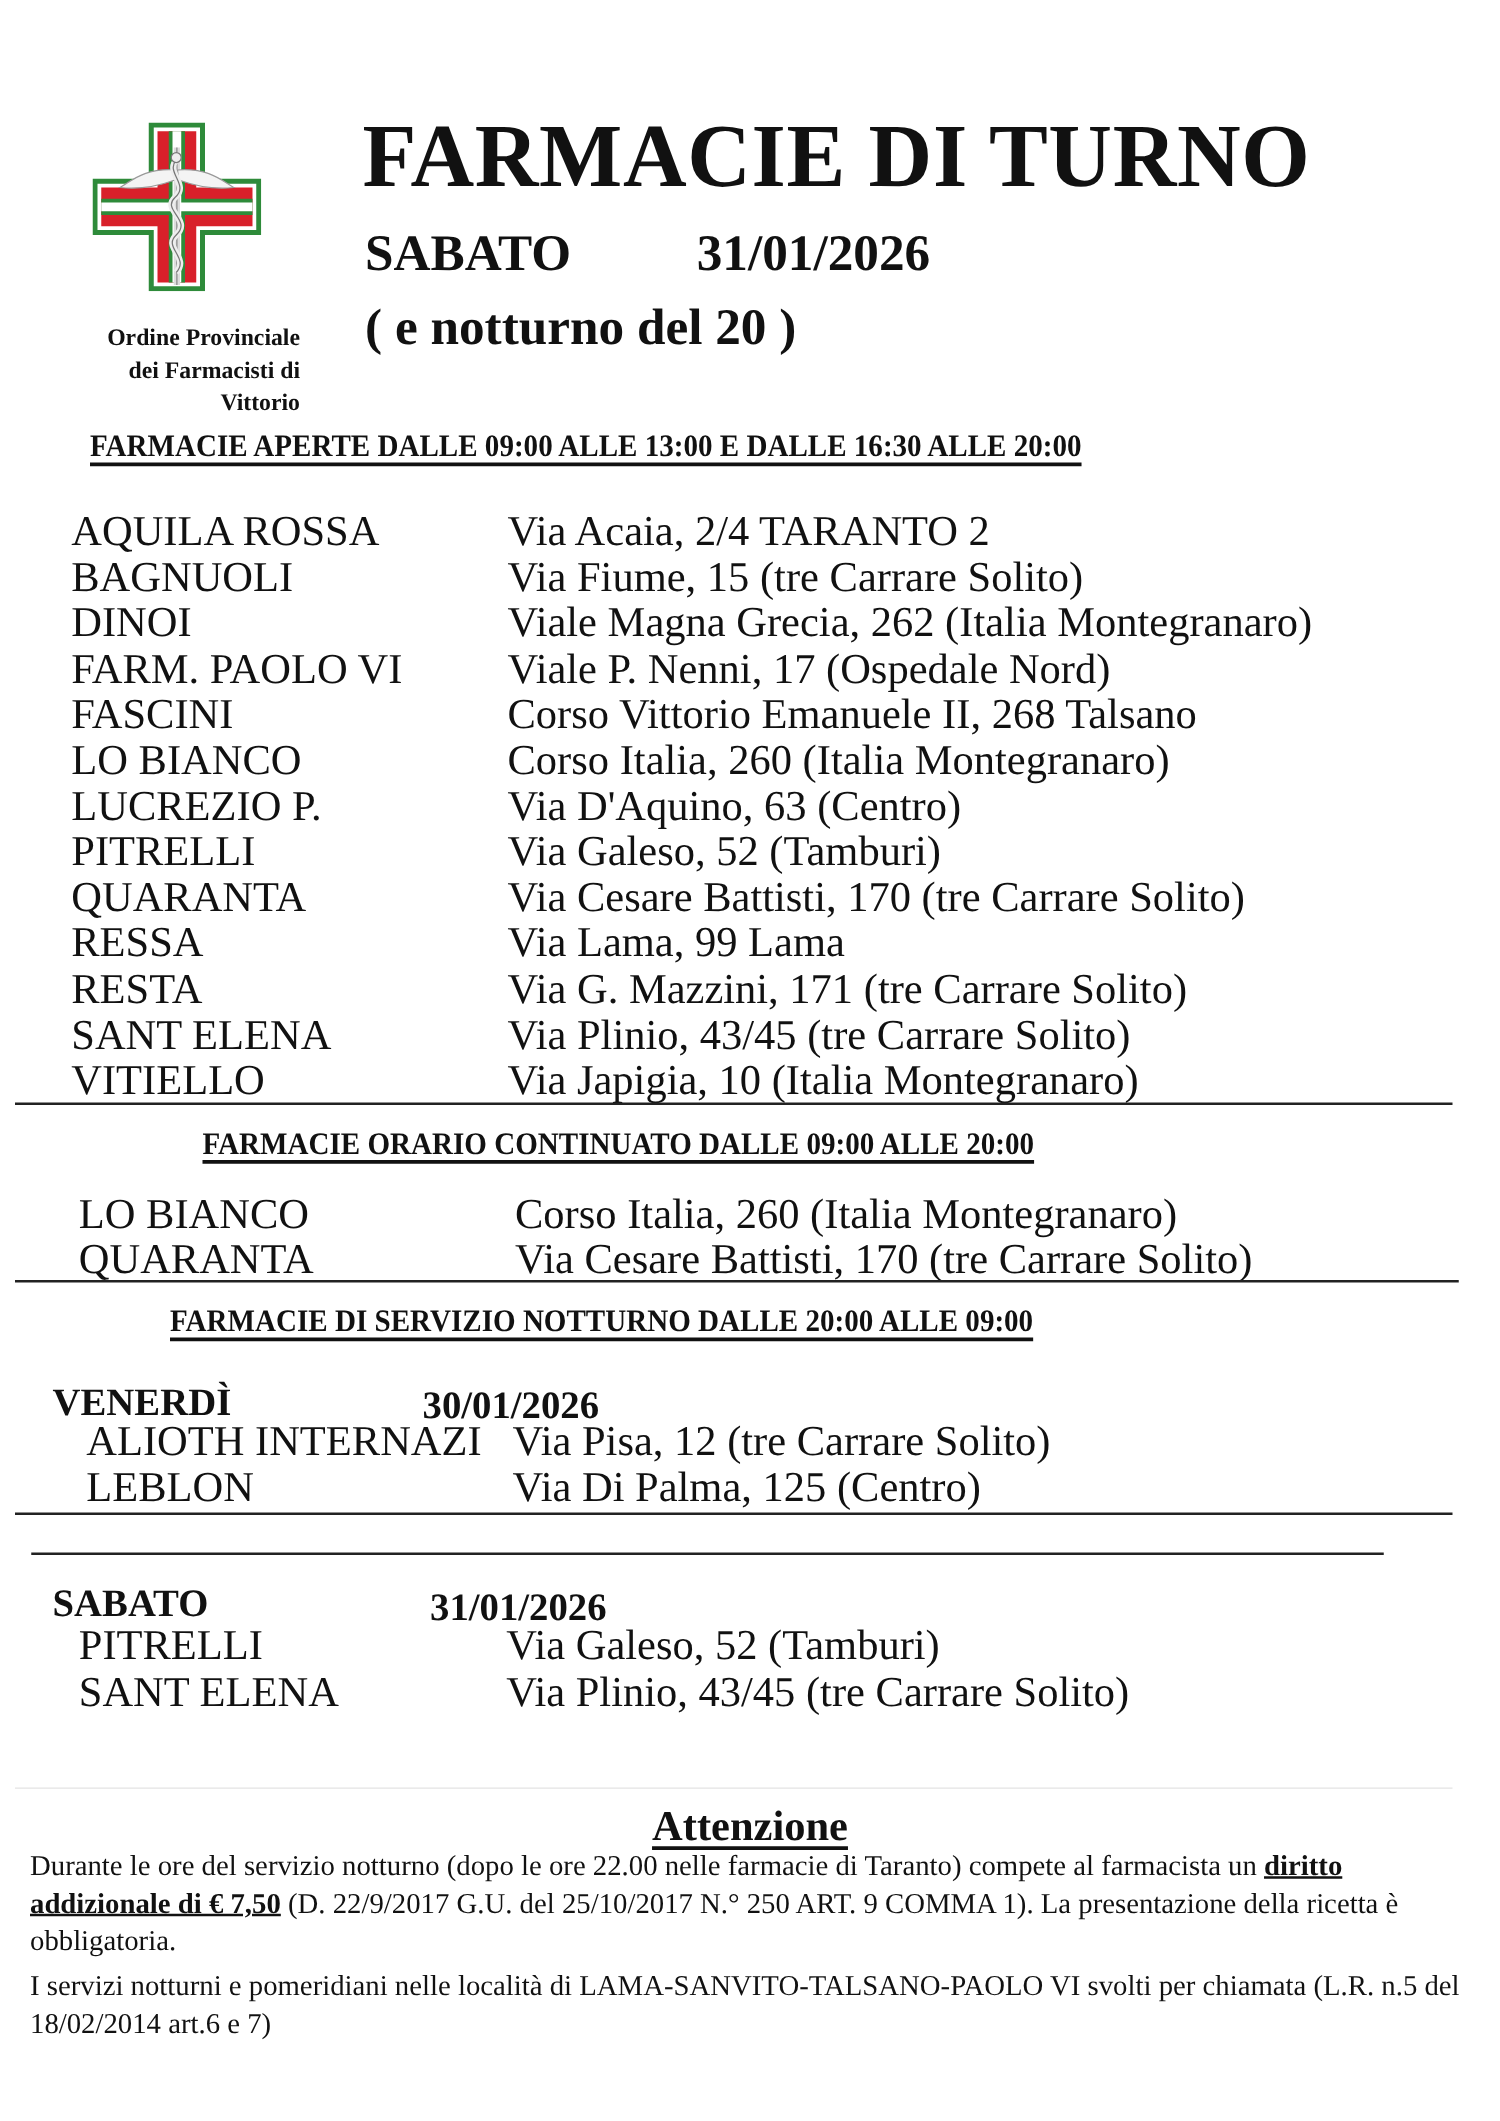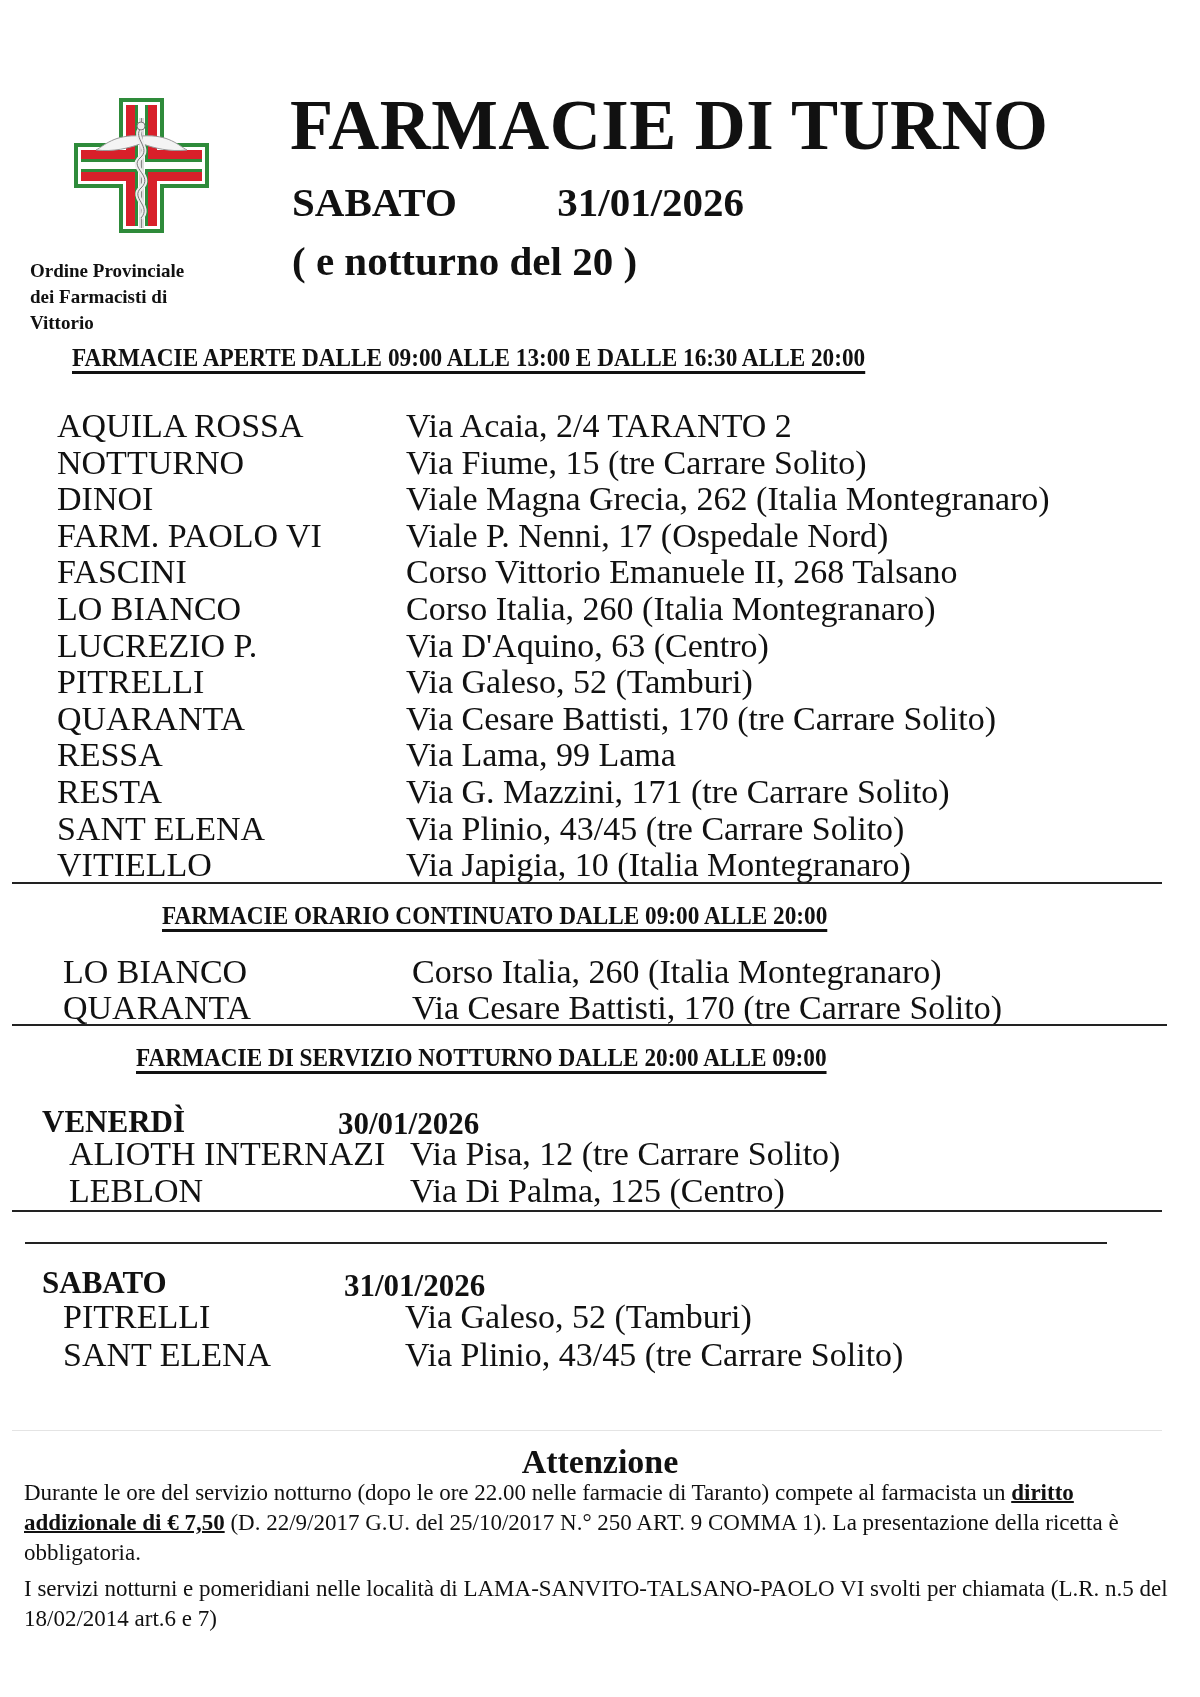--- a/index.html
+++ b/index.html
@@ -1,31 +1,31 @@
 <!DOCTYPE html>
 <html><head>
 <meta charset="utf-8">
 <style>
   html, body { margin:0; padding:0; background:#ffffff; }
   body { width:1200px; height:1697px; position:relative; overflow:hidden; color:#111;
          font-family:"Liberation Serif","DejaVu Serif",serif; }
   .abs { position:absolute; }
   .logo { left:74px; top:98px; width:135px; height:135px; }
-  .org { left:30px; top:258px; width:210px; text-align:left; font-weight:bold; font-size:19px; line-height:26px; }
+  .org { left:30px; top:258px; width:210px; text-align:right; font-weight:bold; font-size:19px; line-height:26px; }
   .title { left:290px; top:84px; font-size:72px; font-weight:bold; letter-spacing:0.5px; white-space:nowrap; transform:scaleX(0.98); transform-origin:left; }
   .subline { left:292px; font-size:41px; font-weight:bold; white-space:nowrap; }
   .sec-head { font-weight:bold; text-decoration:underline; text-decoration-thickness:3px; text-underline-offset:5px;
               font-size:25px; white-space:nowrap; transform:scaleX(0.93); transform-origin:left; }
   .row { font-size:34px; line-height:36.6px; white-space:nowrap; }
   .row .name { position:absolute; left:12px; }
   .row .addr { position:absolute; }
   .rule { height:2px; background:#222; }
   .day { font-size:31px; font-weight:bold; white-space:nowrap; }
   .att-title { left:0; width:1200px; top:1443px; text-align:center; font-size:34px; font-weight:bold;
-               text-decoration-thickness:3px; text-underline-offset:5px; }
+               text-decoration:underline; text-decoration-thickness:3px; text-underline-offset:5px; }
   .para { left:24px; width:1160px; font-size:23px; line-height:30px; }
   .para b { text-decoration:underline; text-decoration-thickness:2px; }
 </style>
 </head>
 <body>
 
 <div class="abs logo">
   <svg width="135" height="135" viewBox="0 0 135 135">
 
     <path d="M45 0 H90 V45 H135 V90 H90 V135 H45 V90 H0 V45 H45 Z" fill="#2e8b3a"></path>
@@ -62,21 +62,21 @@
 <div class="abs subline" style="top:237px;">( e notturno del  20 )</div>
 
 <div class="abs sec-head" style="left:72px; top:344px;">FARMACIE APERTE DALLE 09:00 ALLE 13:00 E DALLE 16:30 ALLE 20:00</div>
 
 <div class="abs" style="left:45px; top:408px; width:1100px;">
   <div class="row abs" style="top:0;">
       <span class="name">AQUILA ROSSA</span>
       <span class="addr" style="left:361px">Via Acaia, 2/4 TARANTO 2</span>
     </div>
   <div class="row abs" style="top:36.6px;">
-      <span class="name">NOTTURNO</span>
+      <span class="name">BAGNUOLI</span>
       <span class="addr" style="left:361px">Via Fiume, 15 (tre Carrare Solito)</span>
     </div>
   <div class="row abs" style="top:73.2px;">
       <span class="name">DINOI</span>
       <span class="addr" style="left:361px">Viale Magna Grecia, 262 (Italia Montegranaro)</span>
     </div>
   <div class="row abs" style="top:109.8px;">
       <span class="name">FARM. PAOLO VI</span>
       <span class="addr" style="left:361px">Viale P. Nenni, 17 (Ospedale Nord)</span>
     </div>

